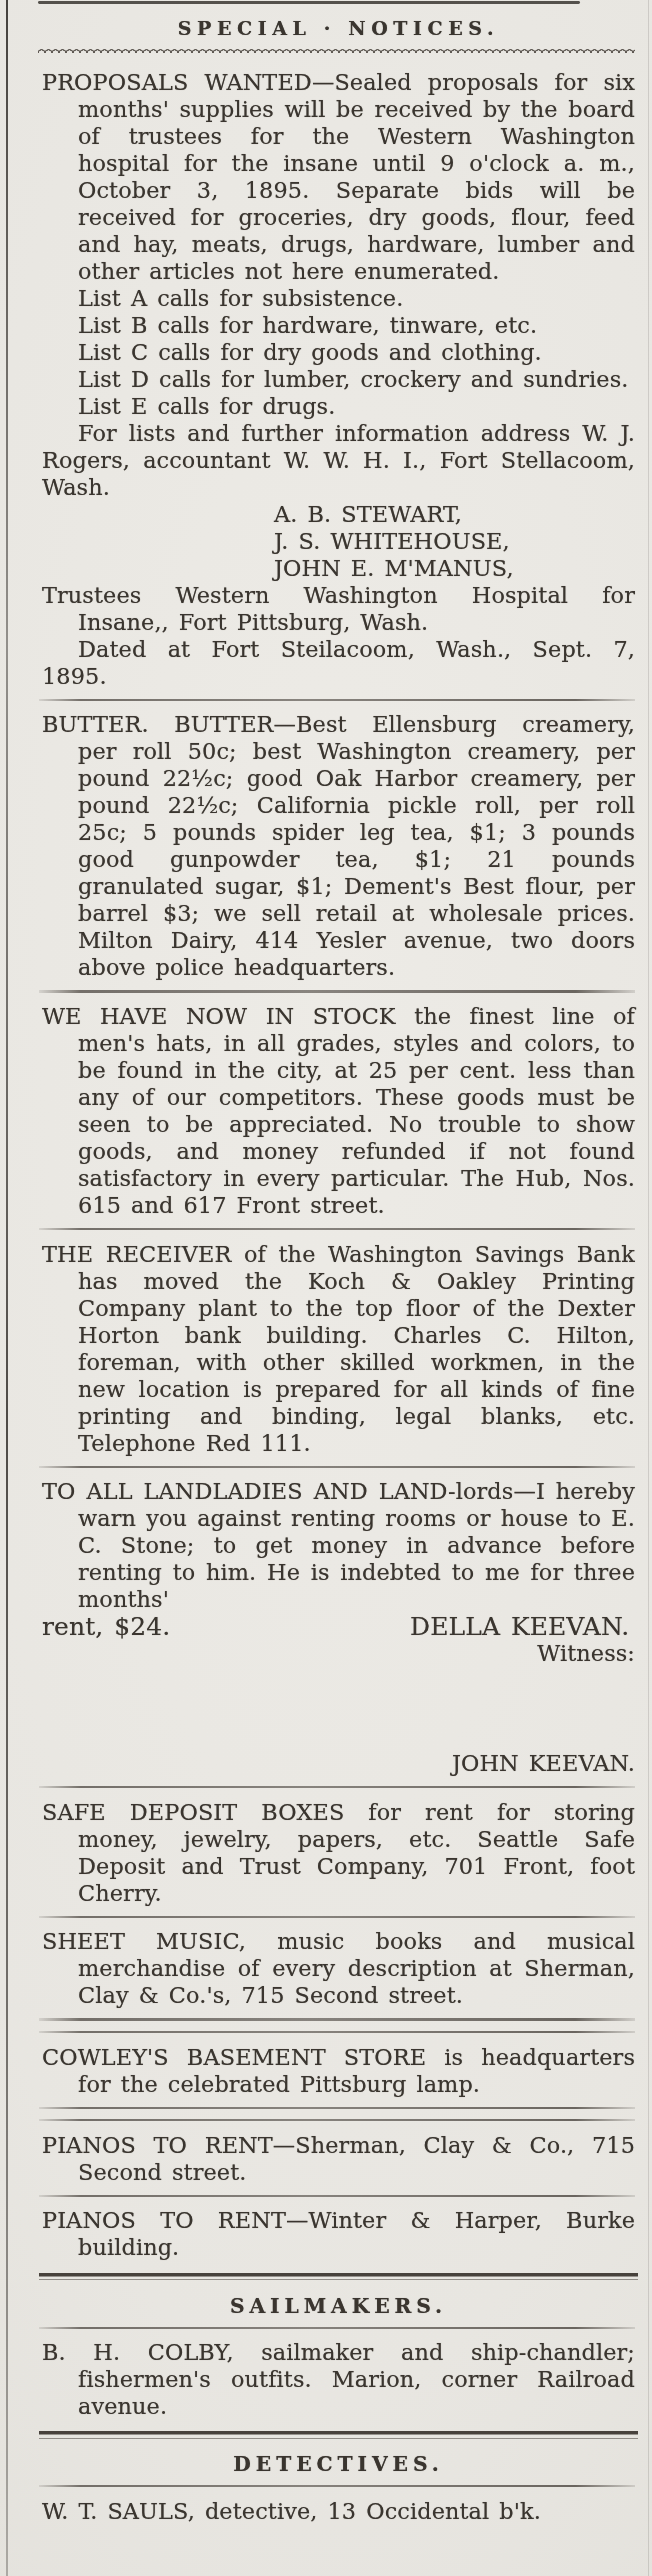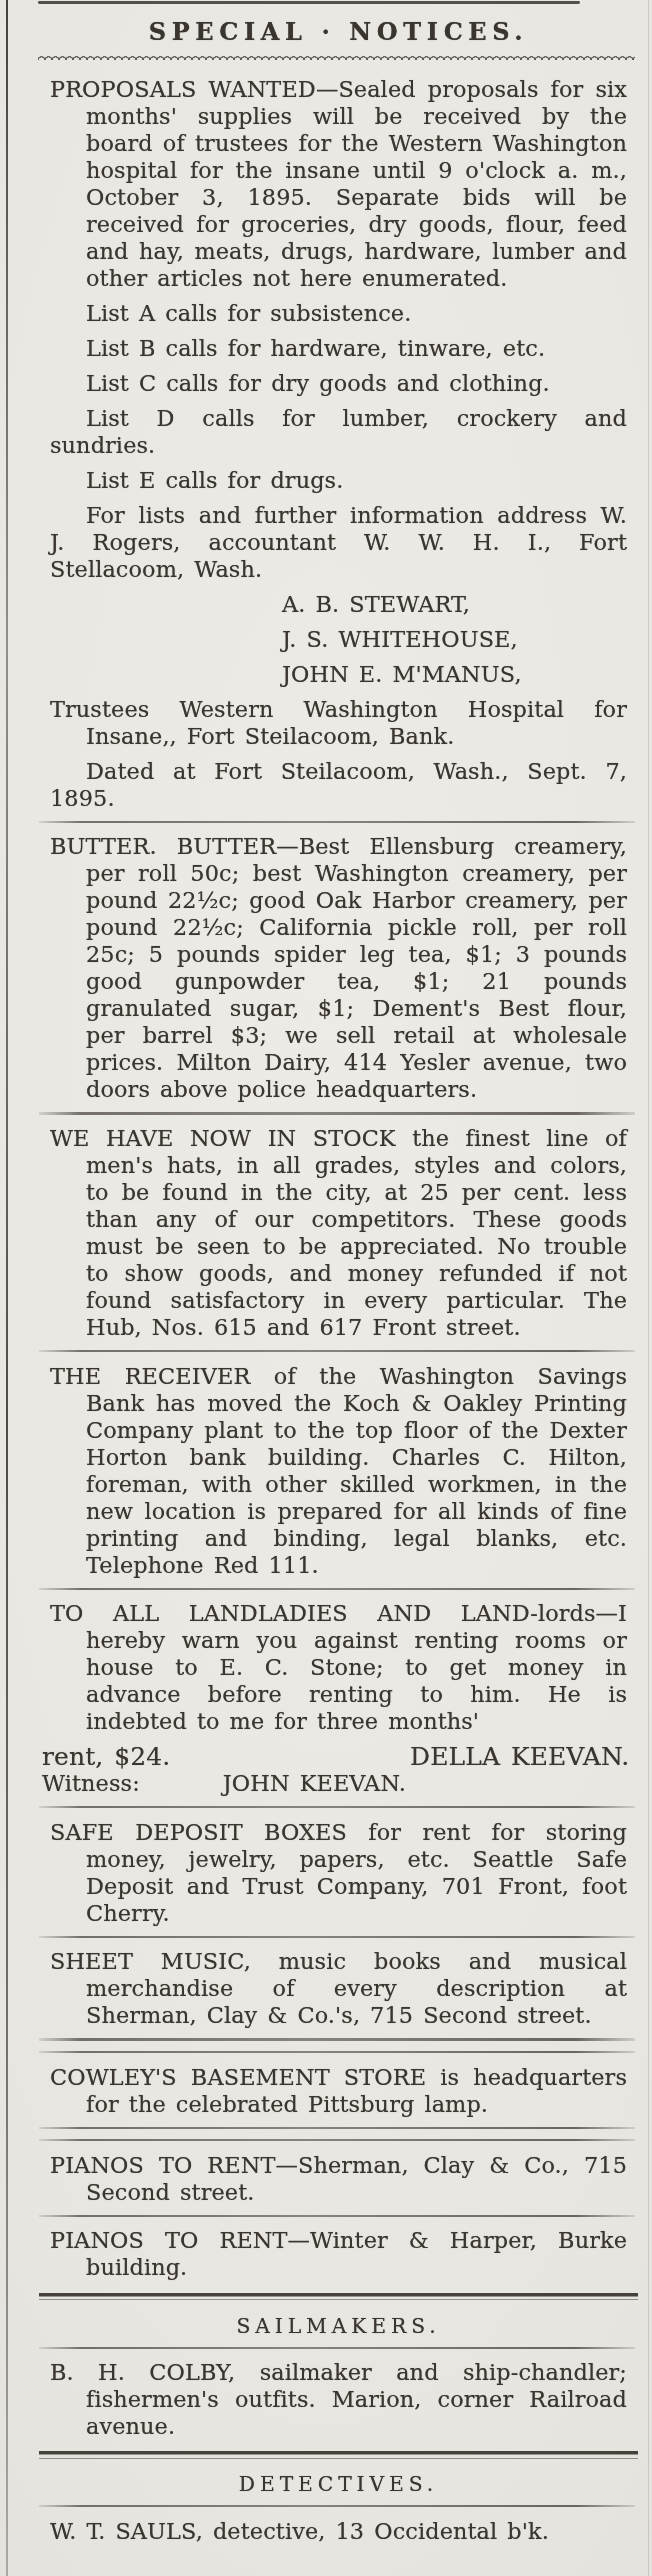--- a/index.html
+++ b/index.html
@@ -12,60 +12,60 @@
     font-family:"DejaVu Serif","Liberation Serif",serif;
     color:#3a352f;
     overflow:hidden;
   }
   .col-rule-left{position:absolute;left:5.6px;top:0;bottom:0;width:2.1px;
     background:linear-gradient(rgba(40,36,32,.85), rgba(40,36,32,.45) 25%, rgba(40,36,32,.8) 55%, rgba(40,36,32,.6) 80%, rgba(40,36,32,.3));}
   .col-rule-right{position:absolute;right:2.8px;top:0;height:100%;width:1.4px;background:rgba(40,36,32,.14);}
   .top-frag{position:absolute;left:38px;top:1.4px;width:542px;height:2.8px;background:rgba(42,38,33,.78);border-radius:1.4px;}
 
   .main-head{
-    font-size:24px;font-weight:bold;text-align:center;
+    font-size:19px;font-weight:bold;text-align:center;
     letter-spacing:5.6px;margin:5.6px 0 8.4px 0;
     text-shadow:0 0 0.7px rgba(40,36,30,.7);
   }
   .sub-head{
-    font-size:20.3px;font-weight:normal;text-align:center;
+    font-size:20.3px;font-weight:bold;text-align:center;
     letter-spacing:4.9px;margin:12.6px 0 8.4px 0;
     text-shadow:0 0 0.7px rgba(40,36,30,.65);
   }
   .wavy{
     height:6.3px;margin:1.4px 0 15.4px -4.2px;
     background:radial-gradient(4.9px 4.2px at 3.5px 5.6px, rgba(0,0,0,0) 2.2px, rgba(72,66,59,.85) 2.5px, rgba(72,66,59,.85) 3.5px, rgba(0,0,0,0) 4.1px) repeat-x;
     background-size:7px 6.3px;
   }
   .rule{
     height:2.1px;margin:9px 0 10.5px -2.8px;
     background:linear-gradient(90deg, rgba(70,64,58,.12), rgba(70,64,58,.72) 7%, rgba(70,64,58,.6) 45%, rgba(70,64,58,.78) 90%, rgba(70,64,58,.15));
   }
   .heavy{
     height:8.4px;margin:11.2px -2.8px 12.6px -2.8px;
     background:
       linear-gradient(rgba(58,52,46,.92), rgba(58,52,46,.92)) 0 0/100% 3.5px no-repeat,
       linear-gradient(rgba(58,52,46,.5), rgba(58,52,46,.5)) 0 6.3px/100% 1.4px no-repeat;
   }
   .ad{margin:0 0 1.4px 0;}
   .ad p{
-    font-size:22.4px;line-height:27px;margin:8px;
+    font-size:22.4px;line-height:27px;margin:0;
     text-align:justify;word-spacing:2.8px;letter-spacing:0.1px;
     text-shadow:0 0 0.7px rgba(58,53,47,.6);
     hyphens:none;
   }
   .hang{padding-left:36px;text-indent:-36px;}
   .ind{text-indent:36px;}
   .sig{padding-left:232px;text-indent:0;text-align:left !important;}
   .split{display:flex;justify-content:space-between;align-items:baseline;
     font-size:25px;line-height:27px;word-spacing:2.8px;letter-spacing:0.1px;
     text-shadow:0 0 0.7px rgba(58,53,47,.6);padding-right:5.6px;}
   .wit{display:flex;gap:83px;align-items:flex-end;
     font-size:22.4px;line-height:27px;word-spacing:2.8px;letter-spacing:0.1px;
-    text-shadow:0 0 0.7px rgba(58,53,47,.6);}
+    text-shadow:0 0 0.7px rgba(58,53,47,.6);flex-direction:column;}
 </style>
 </head>
 <body>
 
 <div class="sheet">
   <div class="col-rule-left"></div>
   <div class="col-rule-right"></div>
   <div class="top-frag"></div>
 
   <h1 class="main-head">SPECIAL · NOTICES.</h1>
@@ -75,21 +75,21 @@
     <p class="hang">PROPOSALS WANTED—Sealed proposals for six months' supplies will be received by the board of trustees for the Western Washington hospital for the insane until 9 o'clock a. m., October 3, 1895. Separate bids will be received for groceries, dry goods, flour, feed and hay, meats, drugs, hardware, lumber and other articles not here enumerated.</p>
     <p class="ind">List A calls for subsistence.</p>
     <p class="ind">List B calls for hardware, tinware, etc.</p>
     <p class="ind">List C calls for dry goods and clothing.</p>
     <p class="ind">List D calls for lumber, crockery and sundries.</p>
     <p class="ind">List E calls for drugs.</p>
     <p class="ind">For lists and further information address W. J. Rogers, accountant W. W. H. I., Fort Stellacoom, Wash.</p>
     <p class="sig">A. B. STEWART,</p>
     <p class="sig">J. S. WHITEHOUSE,</p>
     <p class="sig">JOHN E. M'MANUS,</p>
-    <p class="hang">Trustees Western Washington Hospital for Insane,, Fort Steilacoom, Bank.</p>
+    <p class="hang">Trustees Western Washington Hospital for Insane,, Fort Pittsburg, Wash.</p>
     <p class="ind">Dated at Fort Steilacoom, Wash., Sept. 7, 1895.</p>
   </div>
   <div class="rule"></div>
 
   <div class="ad">
     <p class="hang">BUTTER. BUTTER—Best Ellensburg creamery, per roll 50c; best Washington creamery, per pound 22½c; good Oak Harbor creamery, per pound 22½c; California pickle roll, per roll 25c; 5 pounds spider leg tea, $1; 3 pounds good gunpowder tea, $1; 21 pounds granulated sugar, $1; Dement's Best flour, per barrel $3; we sell retail at wholesale prices. Milton Dairy, 414 Yesler avenue, two doors above police headquarters.</p>
   </div>
   <div class="rule"></div>
 
   <div class="ad">

